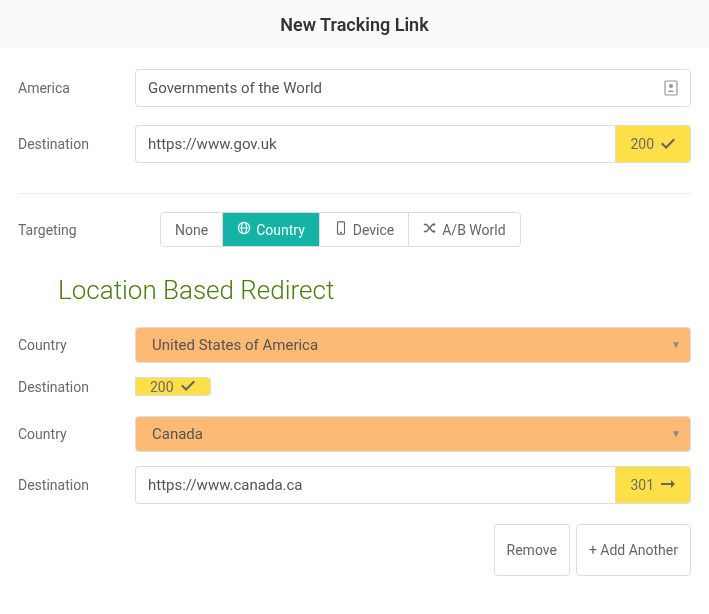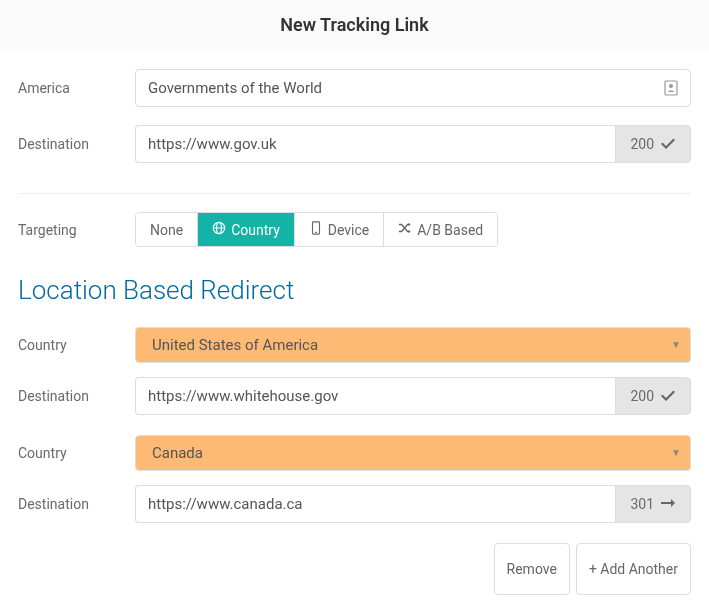--- a/index.html
+++ b/index.html
@@ -81,34 +81,35 @@
     }
     .input-addon {
       display: flex;
       align-items: center;
       padding: 0 14px;
       border: 1px solid #ddd;
       border-radius: 0 4px 4px 0;
       color: #6a6a6a;
       font-size: 14px;
       white-space: nowrap;
-      background: #e5e5e5;
+      background: #fde047;
     }
     .input-addon .check-icon {
       margin-left: 6px;
     }
     hr {
       border: none;
       border-top: 1px solid #eee;
       margin: 0 0 18px 0;
     }
     .targeting-row {
       display: flex;
       align-items: center;
       margin-bottom: 28px;
+      gap: 25px;
     }
     .btn-group {
       display: inline-flex;
       border: 1px solid #ddd;
       border-radius: 4px;
       overflow: hidden;
     }
     .btn-seg {
       padding: 8px 14px;
       border: none;
@@ -129,22 +130,23 @@
       background: #13b3a5;
       color: #fff;
     }
     .btn-seg svg {
       width: 14px;
       height: 14px;
     }
     .section-title {
       font-size: 26px;
       font-weight: 300;
-      color: #0369a1;
+      color: #4d7c0f;
       margin-bottom: 22px;
+      margin-left: 40px;
     }
     .select-wrap {
       position: relative;
       width: 100%;
     }
     .select-control {
       width: 100%;
       padding: 8px 30px 8px 16px;
       border: 1px solid #ddd;
       border-radius: 4px;
@@ -260,42 +262,41 @@
       </button>
       <button class="btn-seg">
         <span>
           <svg viewBox="0 0 16 16" fill="none" stroke="currentColor" stroke-width="1.5">
             <path d="M1 4 L4 4 L11 12 L14 12"></path>
             <path d="M1 12 L4 12 L11 4 L14 4"></path>
             <path d="M12 2 L14 4 L12 6" fill="currentColor" stroke="none"></path>
             <path d="M12 10 L14 12 L12 14" fill="currentColor" stroke="none"></path>
           </svg>
         </span>
-        <span>A/B Based</span>
+        <span>A/B World</span>
       </button>
     </div>
   </div>
 
   <h2 class="section-title">Location Based Redirect</h2>
 
   <div class="redirect-block">
     <div class="form-row">
       <label class="form-label">Country</label>
       <div class="form-control-wrap select-wrap">
         <select class="select-control">
           <option>United States of America</option>
         </select>
         <span class="select-caret">▼</span>
       </div>
     </div>
     <div class="form-row dest-row">
       <label class="form-label">Destination</label>
       <div class="form-control-wrap">
         <div class="input-group">
-          <input type="text" class="form-input" value="https://www.whitehouse.gov" style="">
           <div class="input-addon">
             <span>200</span>
             <span class="check-icon">
               <svg width="16" height="14" viewBox="0 0 16 14" fill="#666">
                   <path d="M6 10L2.5 6.5 1 8l5 5 9-9-1.5-1.5z"></path>
                 </svg>
             </span>
           </div>
         </div>
       </div>

